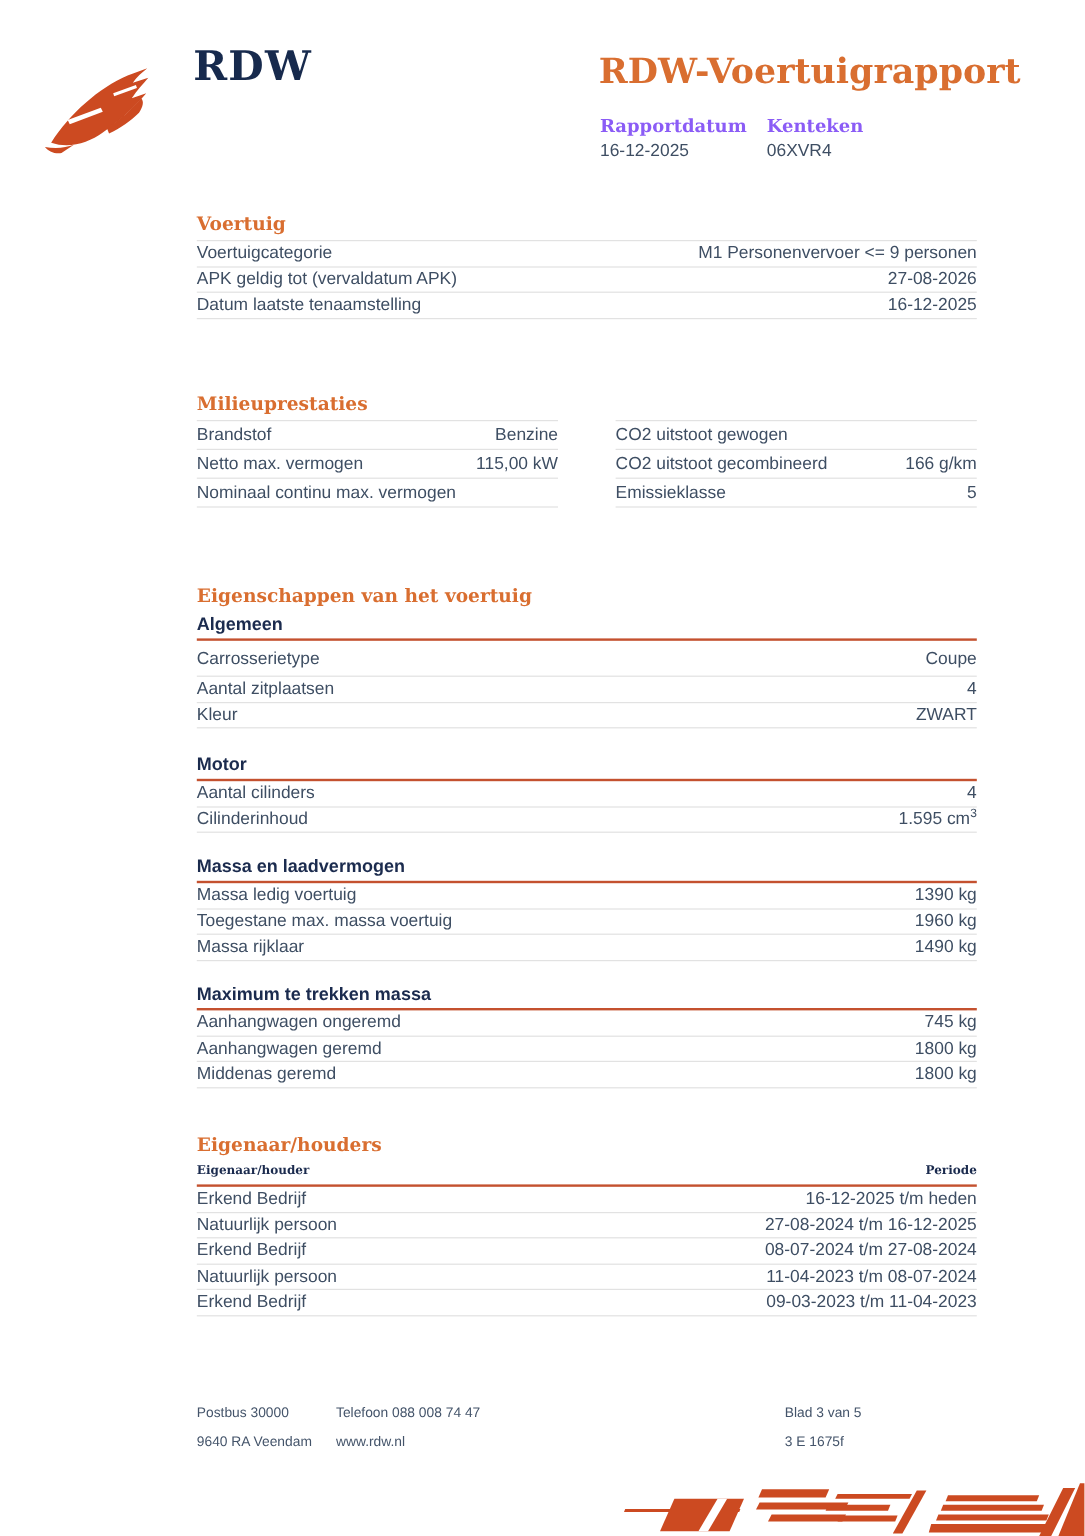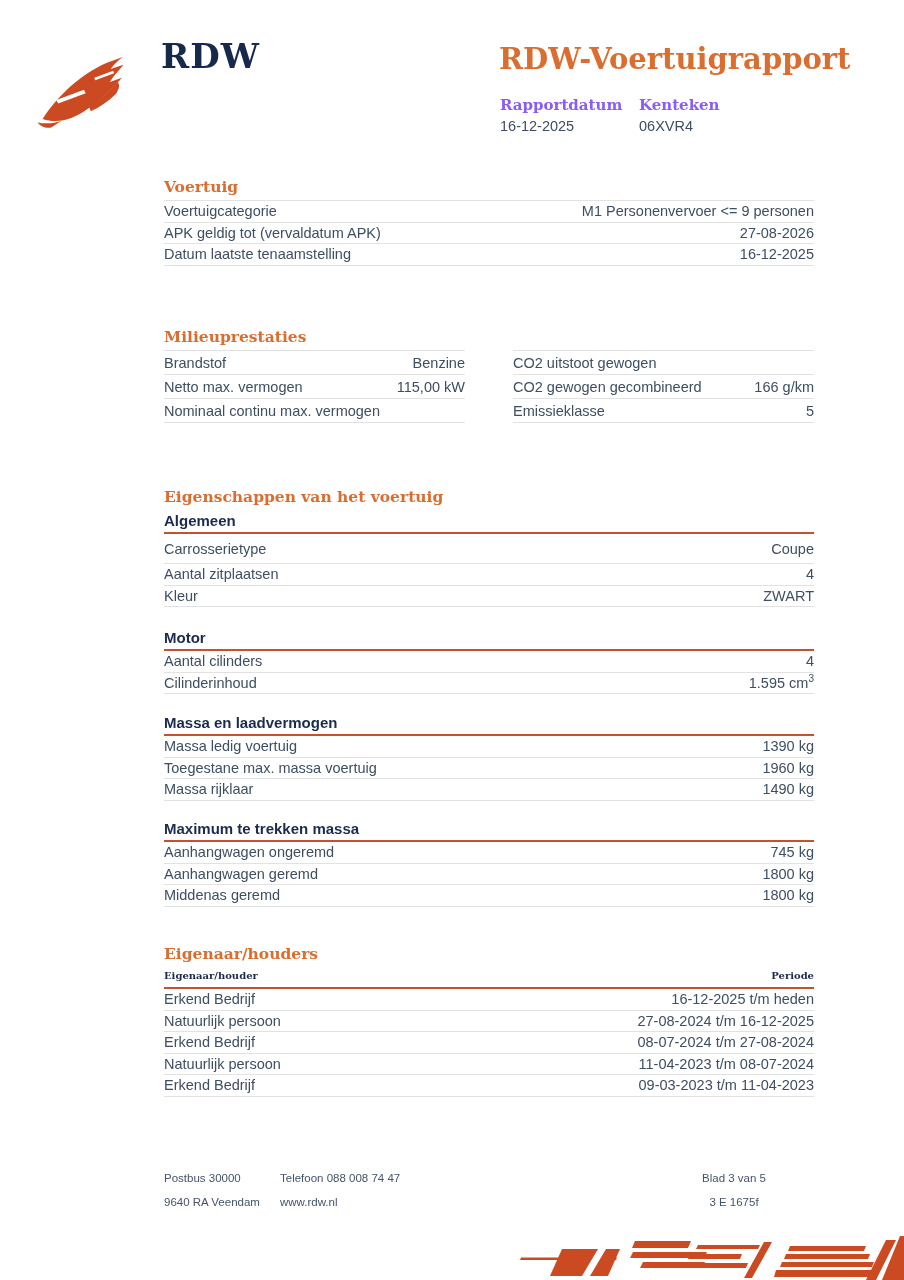--- a/index.html
+++ b/index.html
@@ -56,21 +56,21 @@
   .row .val{white-space:nowrap;text-align:right;}
   sup{font-size:10px;vertical-align:super;line-height:0;}
 
   
   .milieu-cols{display:flex;gap:48px;}
   .milieu-cols .col{flex:1;min-width:0;}
   .milieu-cols .row{height:23px;}
 
   
   .footer-item{position:absolute;font-size:11.5px;color:#44546a;white-space:nowrap;}
-  .f-right{text-align:center;width:160px;left:654px;}
+  .f-right{text-align:left;width:160px;left:654px;}
 
   
   .speedlines{position:absolute;right:0;bottom:0;width:384px;height:48px;}
 </style>
 </head>
 <body>
 
 <div class="page">
 
   <svg class="feather" viewBox="0 0 130 90" xmlns="http://www.w3.org/2000/svg">
@@ -120,21 +120,21 @@
           <span class="lbl">Nominaal continu max. vermogen</span>
           <span class="val"></span>
         </div>
       </div>
       <div class="col">
         <div class="row first">
           <span class="lbl">CO2 uitstoot gewogen</span>
           <span class="val"></span>
         </div>
         <div class="row">
-          <span class="lbl">CO2 gewogen gecombineerd</span>
+          <span class="lbl">CO2 uitstoot gecombineerd</span>
           <span class="val">166 g/km</span>
         </div>
         <div class="row">
           <span class="lbl">Emissieklasse</span>
           <span class="val">5</span>
         </div>
       </div>
     </div>
   </div>
 

